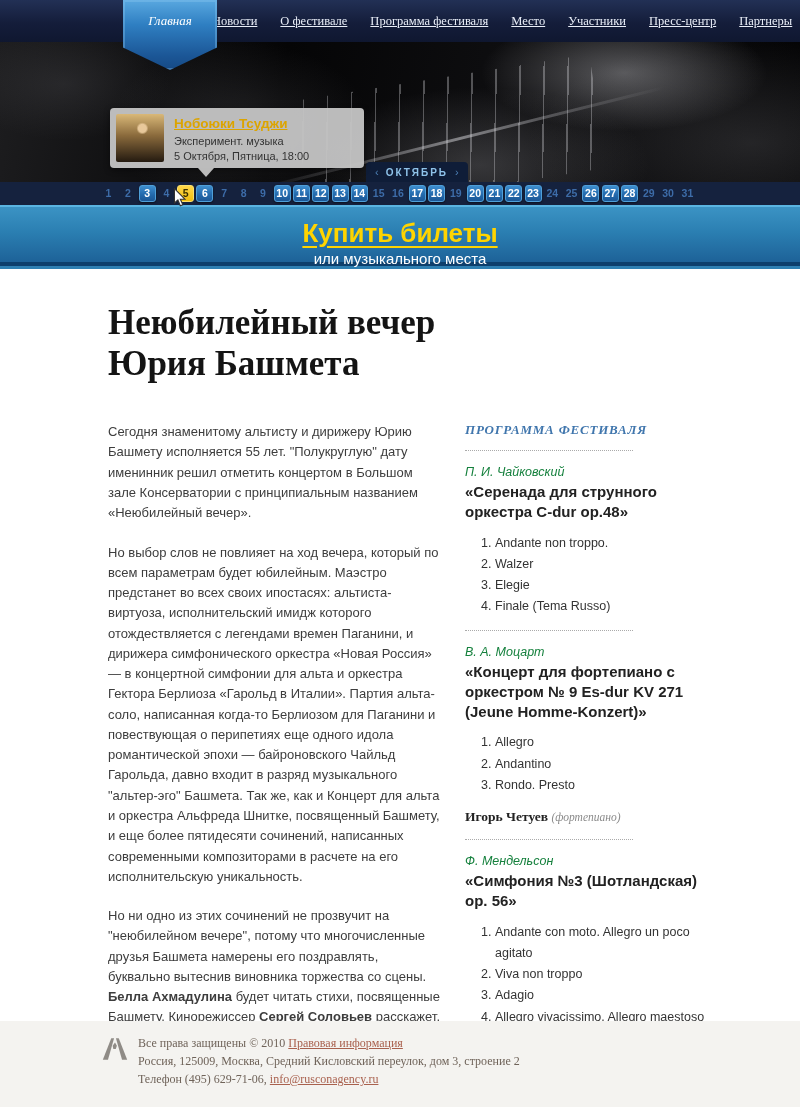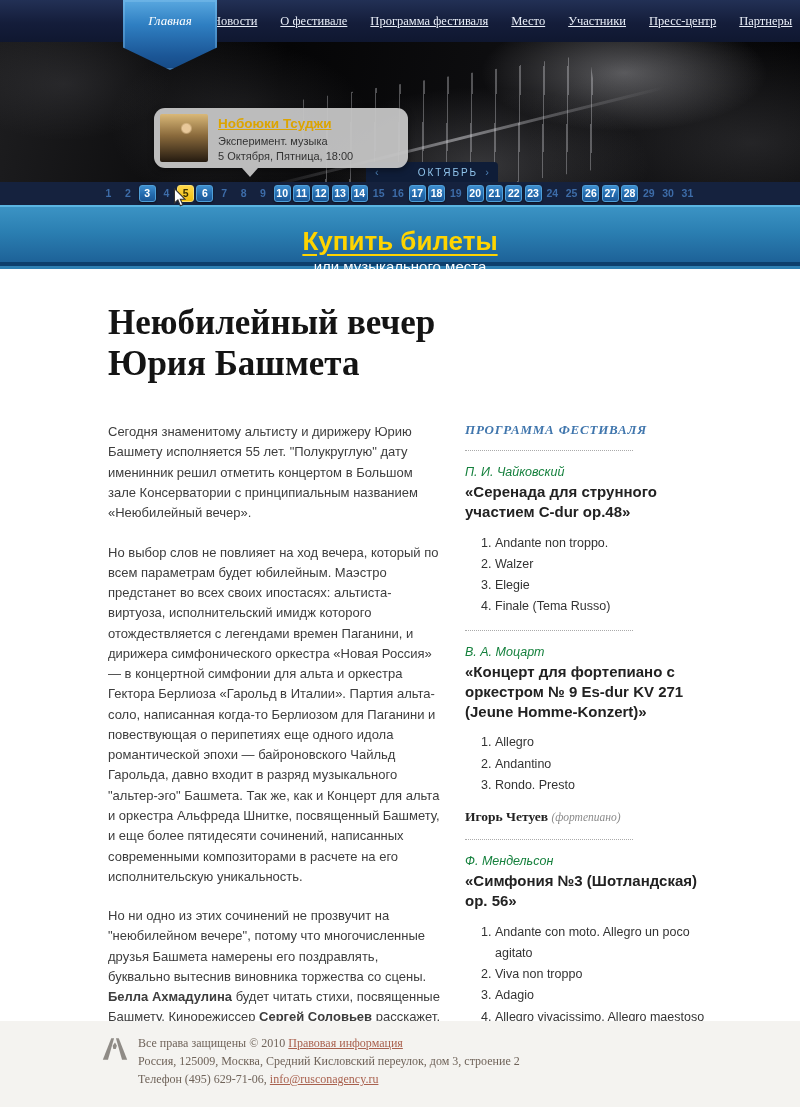--- a/index.html
+++ b/index.html
@@ -25,46 +25,46 @@
       radial-gradient(ellipse 200px 130px at 30% 60%, rgba(120,120,125,.22), transparent 65%),
       radial-gradient(ellipse 320px 150px at 94% 72%, rgba(110,110,115,.30), transparent 70%),
       radial-gradient(ellipse 150px 80px at 8% 30%, rgba(90,90,95,.25), transparent 70%),
       linear-gradient(100deg,#1d1d1f 0%,#050506 35%,#0e0e10 62%,#030304 100%); }
   .strings { position:absolute; left:300px; top:35px; width:300px; height:115px; opacity:.45; transform:rotate(-9deg);
     background:repeating-linear-gradient(100deg, transparent 0 10px, rgba(235,235,240,.7) 10px 11.5px, transparent 11.5px 24px); }
   .bow { position:absolute; left:250px; top:95px; width:420px; height:3px; background:linear-gradient(90deg,transparent,rgba(220,220,225,.5),transparent); transform:rotate(-14deg); }
 
   
   .tooltip { position:absolute; left:110px; top:108px; width:254px; height:60px; background:rgba(197,197,197,.95);
-    border-radius:11px; padding:6px; z-index:25; box-shadow:0 2px 6px rgba(0,0,0,.45);margin-left:44px; }
+    border-radius:4px; padding:6px; z-index:25; box-shadow:0 2px 6px rgba(0,0,0,.45); }
   .tooltip:after { content:""; position:absolute; left:88px; bottom:-9px; width:0; height:0;
     border-left:8px solid transparent; border-right:8px solid transparent; border-top:9px solid rgba(197,197,197,.95); }
   .tt-photo { position:absolute; left:6px; top:6px; width:48px; height:48px; border-radius:2px;
     background:
       radial-gradient(circle 10px at 55% 30%, #e8c89a 0 40%, transparent 60%),
       linear-gradient(180deg,#d9b878 0%,#8a6a3c 45%,#241a10 100%); }
   .tt-text { margin-left:58px; }
   .tt-title { font-size:13.5px; font-weight:bold; color:#dca400; text-decoration:underline; cursor:pointer; display:inline-block; margin:1px 0 3px; }
   .tt-line { font-size:11px; color:#333; line-height:1.35; }
 
   
   .calendar { position:relative; height:23px; background:#15223e; z-index:20; }
   .month-tab { position:absolute; left:366px; top:-20px; height:20px; padding:0 9px; background:#0f1d38;
     border-radius:4px 4px 0 0; display:flex; align-items:center; gap:7px; }
   .month-arrow { color:#4d80b6; font-size:11px; cursor:pointer; line-height:1; }
-  .month-label { color:#8fc3ea; font-size:10px; font-weight:normal; letter-spacing:2px;margin-left:32px; }
+  .month-label { color:#8fc3ea; font-size:10px; font-weight:bold; letter-spacing:2px; }
   .days { display:flex; justify-content:space-between; align-items:center; height:23px; padding:0 104px 0 100px; }
   .day { min-width:17px; text-align:center; font-size:10.5px; font-weight:bold; color:#3d6ca8; cursor:pointer; line-height:15px; border-radius:3px; }
   .day.event { color:#fff; background:linear-gradient(180deg,#3e8ecf 0%,#2268ab 60%,#1b5796 100%);
     border:1px solid #4f9fd8; box-shadow:0 1px 2px rgba(0,0,0,.5); }
   .day.active { color:#3a3000; background:linear-gradient(180deg,#ffd74a 0%,#f0bd0e 100%); border:1px solid #f8df6e; }
   .cursor-icon { position:absolute; left:173px; top:6px; width:14px; height:20px; z-index:22; }
 
   
-  .band { height:57px; border-top:2px solid #5ab5e2; background:linear-gradient(180deg,#3b93c4 0%,#2b7fb2 45%,#1d6298 100%); text-align:center; padding-top:20px; }
+  .band { height:57px; border-top:2px solid #5ab5e2; background:linear-gradient(180deg,#3b93c4 0%,#2b7fb2 45%,#1d6298 100%); text-align:center; padding-top:12px; }
   .band-title { display:inline-block; font-size:26px; font-weight:bold; color:#ffd400; text-decoration:underline; text-underline-offset:4px; cursor:pointer; line-height:1.1; }
   .band-sub { font-size:15px; color:#ffffff; margin-top:2px; }
   .band-edge-dark { height:4px; background:#0d3f6c; }
   .band-edge-light { height:3px; background:#2e7fb2; }
 
   
   .content { position:relative; padding:34px 0 0 108px; min-height:774px; background:#fff; }
   .article-title { font-family:"Liberation Serif", serif; font-size:35px; line-height:1.16; color:#141414; width:400px; margin-bottom:38px; }
   .cols { display:flex; }
   .col-left { width:332px; }
@@ -212,21 +212,21 @@
         <p>Но выбор слов не повлияет на ход вечера, который по всем параметрам будет юбилейным. Маэстро предстанет во всех своих ипостасях: альтиста-виртуоза, исполнительский имидж которого отождествляется с легендами времен Паганини, и дирижера симфонического оркестра «Новая Россия» — в концертной симфонии для альта и оркестра Гектора Берлиоза «Гарольд в Италии». Партия альта-соло, написанная когда-то Берлиозом для Паганини и повествующая о перипетиях еще одного идола романтической эпохи — байроновского Чайльд Гарольда, давно входит в разряд музыкального "альтер-эго" Башмета. Так же, как и Концерт для альта и оркестра Альфреда Шнитке, посвященный Башмету, и еще более пятидесяти сочинений, написанных современными композиторами в расчете на его исполнительскую уникальность.</p>
         <p><span>Но ни одно из этих сочинений не прозвучит на "неюбилейном вечере", потому что многочисленные друзья Башмета намерены его поздравлять, буквально вытеснив виновника торжества со сцены. </span><span class="b">Белла Ахмадулина</span><span> будет читать стихи, посвященные Башмету. Кинорежиссер </span><span class="b">Сергей Соловьев</span><span> расскажет, как прошли съемки с участием маэстро в фильме, еще не вышедшем на экраны, «2-Асса-2». А в финале прорежется тема ностальгии: бард </span><span class="b">Сергей Никитин</span><span> вместе с именинником исполнят фантазии на темы песен Булата Окуджавы. И эмоция совсем не демонической, а конкретной, пережитой "вживую" эпохи будет особым подарком "неюбиляру", мечтавшему когда-то о карьере рок-музыканта и способному теперь под настроение пересекать в своих программах Шостаковича и Пола Маккартни, Берлиоза с Окуджавой.</span></p>
       </div>
 
       <div class="col-right">
         <div class="prog-heading">ПРОГРАММА ФЕСТИВАЛЯ</div>
         <div class="dotted"></div>
 
         <div class="prog-section">
           <div class="composer">П. И. Чайковский</div>
-          <div class="work">«Серенада для струнного участием C-dur op.48»</div>
+          <div class="work">«Серенада для струнного оркестра C-dur op.48»</div>
           <ol class="movements">
 
           <li>Andante non troppo.</li>
               <li>Walzer</li>
               <li>Elegie</li>
               <li>Finale (Tema Russo)</li>
             </ol>
         </div>
         <div class="dotted"></div>
 

